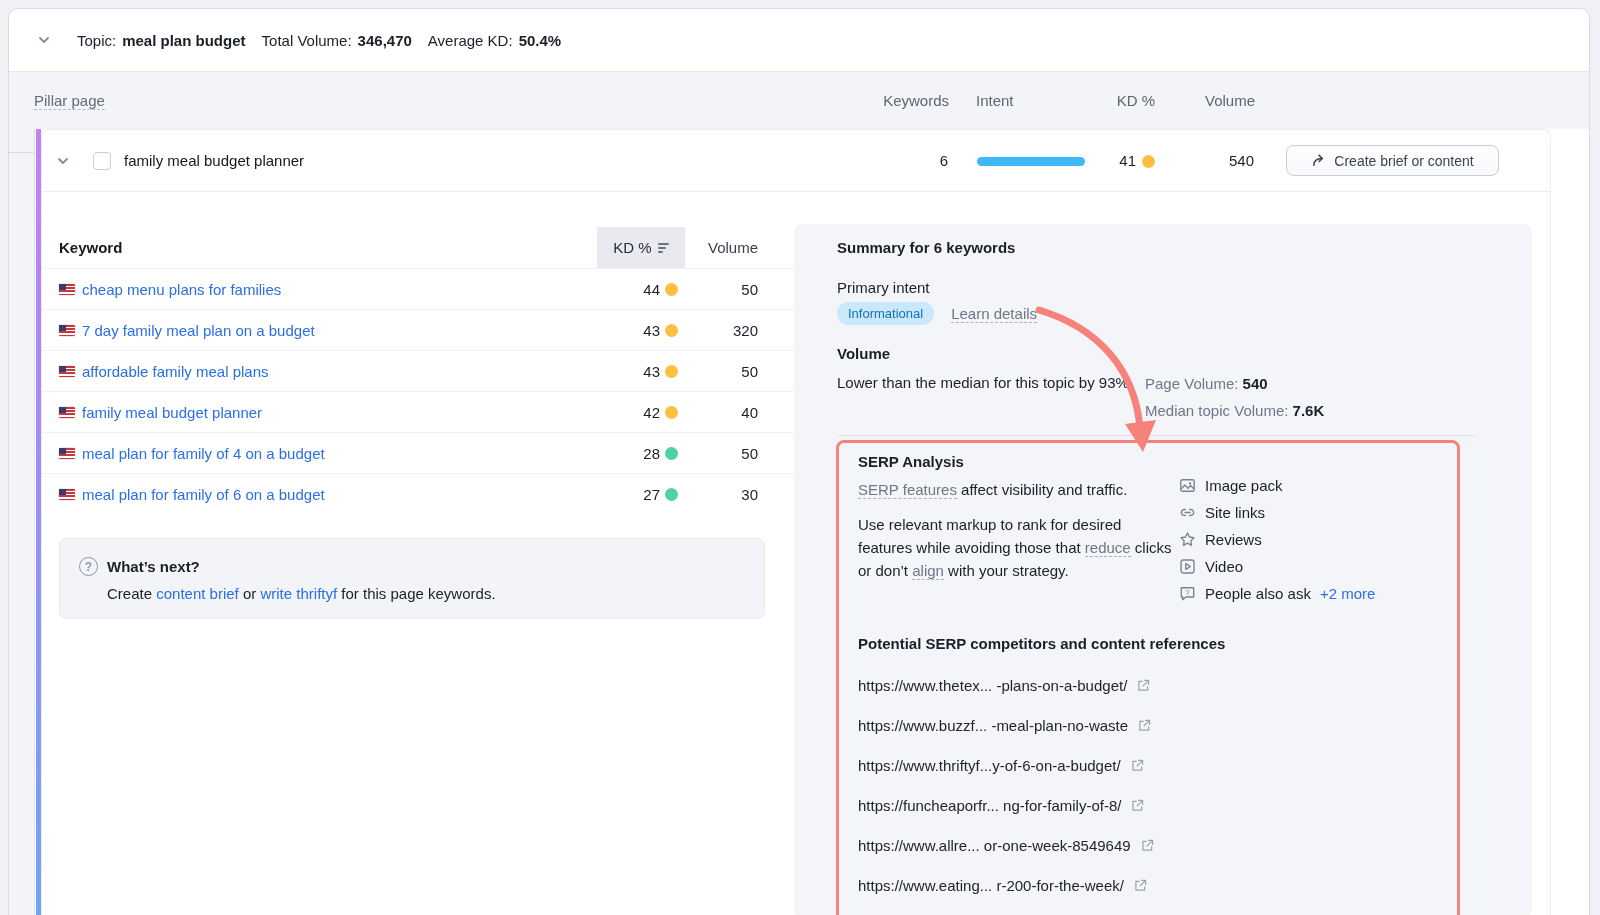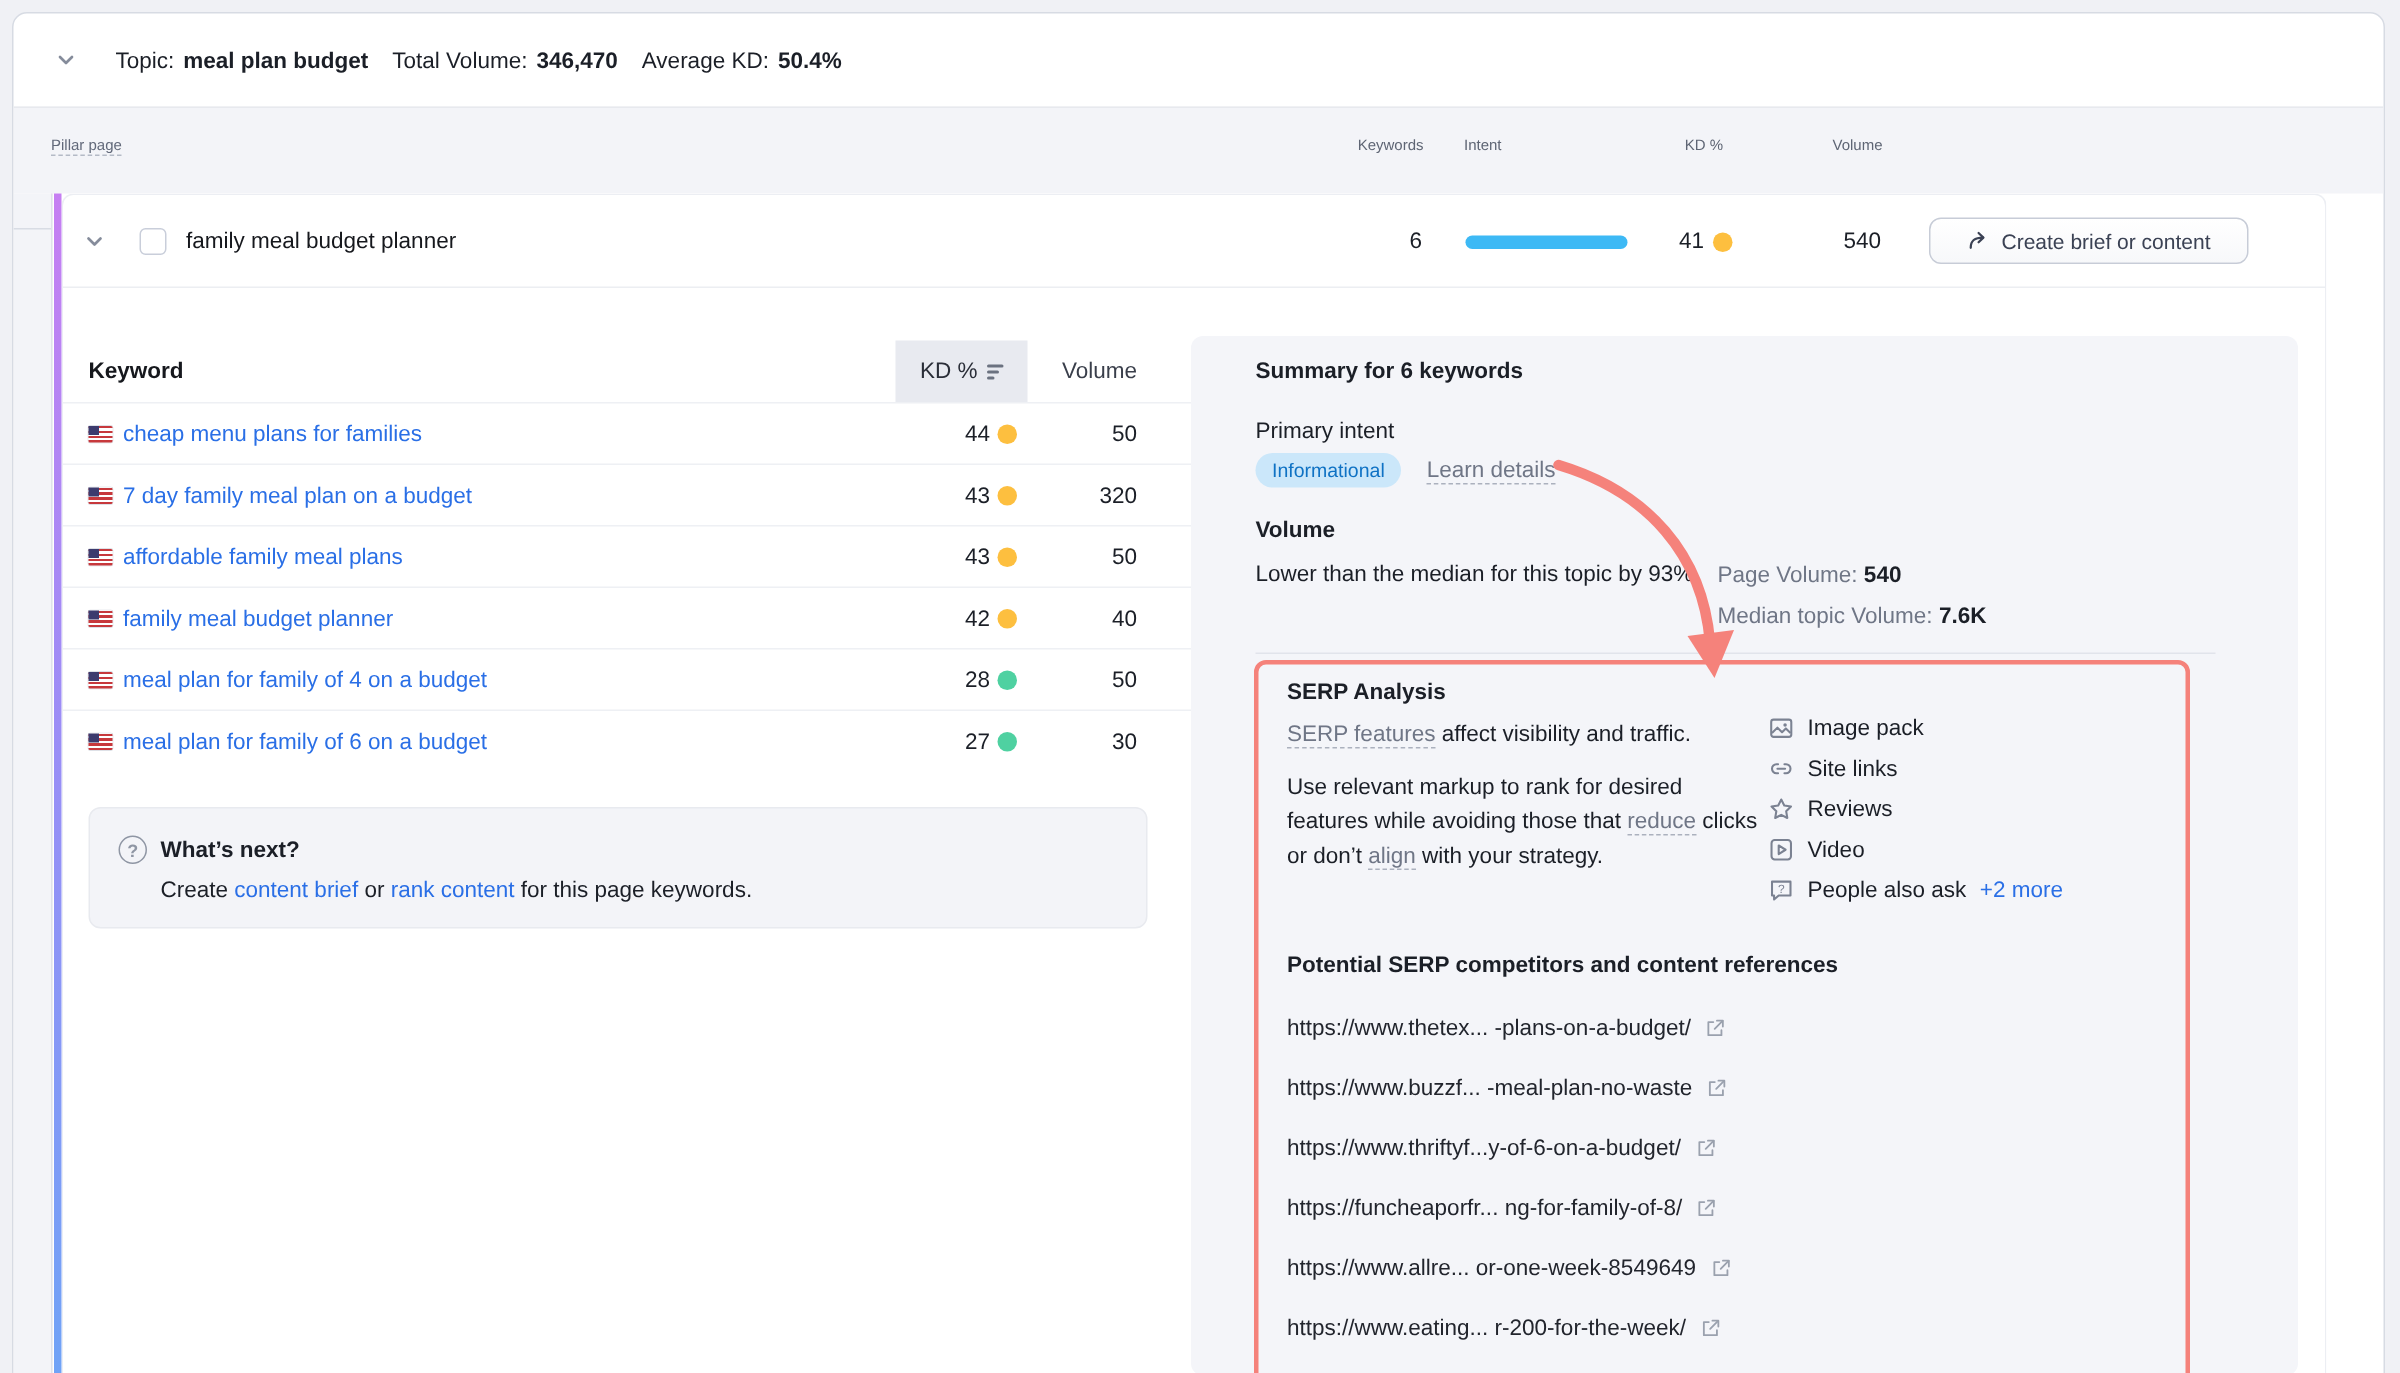--- a/index.html
+++ b/index.html
@@ -10,21 +10,21 @@
 
   
   .topic-header { position:relative; height:62px; display:flex; align-items:center; padding-left:28px; gap:16px; font-size:15px; }
   .chev { width:14px; height:14px; color:#858C9B; display:inline-block; cursor:pointer; }
   .topic-header .grp { display:flex; gap:6px; align-items:center; }
   .b { font-weight:700; }
   .topic-header .grp:first-of-type { margin-left:10px; }
 
   
   .band { position:absolute; top:62px; left:0; width:100%; height:58px; background:#F3F4F8;
-    border-top:1px solid #E7E9EE; font-size:10px; color:#5E6574; }
+    border-top:1px solid #E7E9EE; font-size:15px; color:#5E6574; }
   .pillar-page-label { position:absolute; left:25px; top:20px; color:#62697A; border-bottom:1px dashed #B4BAC6; cursor:pointer; }
   .band .col { position:absolute; top:20px; }
   .col-keywords { left:840px; width:100px; text-align:right; }
   .col-intent  { left:967px; }
   .col-kd      { left:1085px; width:84px; text-align:center; }
   .col-volume  { left:1160px; width:86px; text-align:right; }
 
   
   .content { position:absolute; top:120px; left:0; right:0; bottom:0; }
   .gutter { position:absolute; left:0; top:0; bottom:0; width:26px; background:#F3F4F8; border-right:1px solid #DFE2E9; }
@@ -248,21 +248,21 @@
                 <span class="dot dot-green"></span>
               </div>
               <div class="vol-cell">30</div>
             </div>
           </div>
       </div>
 
       <div class="whats-next">
         <div class="wn-icon">?</div>
         <div class="wn-title">What’s next?</div>
-        <div class="wn-text"><span>Create </span><span class="link">content brief</span><span> or </span><span class="link">rank content</span><span> for this page keywords.</span></div>
+        <div class="wn-text"><span>Create </span><span class="link">content brief</span><span> or </span><span class="link">write thriftyf</span><span> for this page keywords.</span></div>
       </div>
 
       <div class="summary">
         <div class="s-title">Summary for 6 keywords</div>
         <div class="s-intent-label">Primary intent</div>
         <div class="badge-row">
           <span class="intent-badge">Informational</span>
           <span class="dashed-link">Learn details</span>
         </div>
         <div class="s-vol-label">Volume</div>

